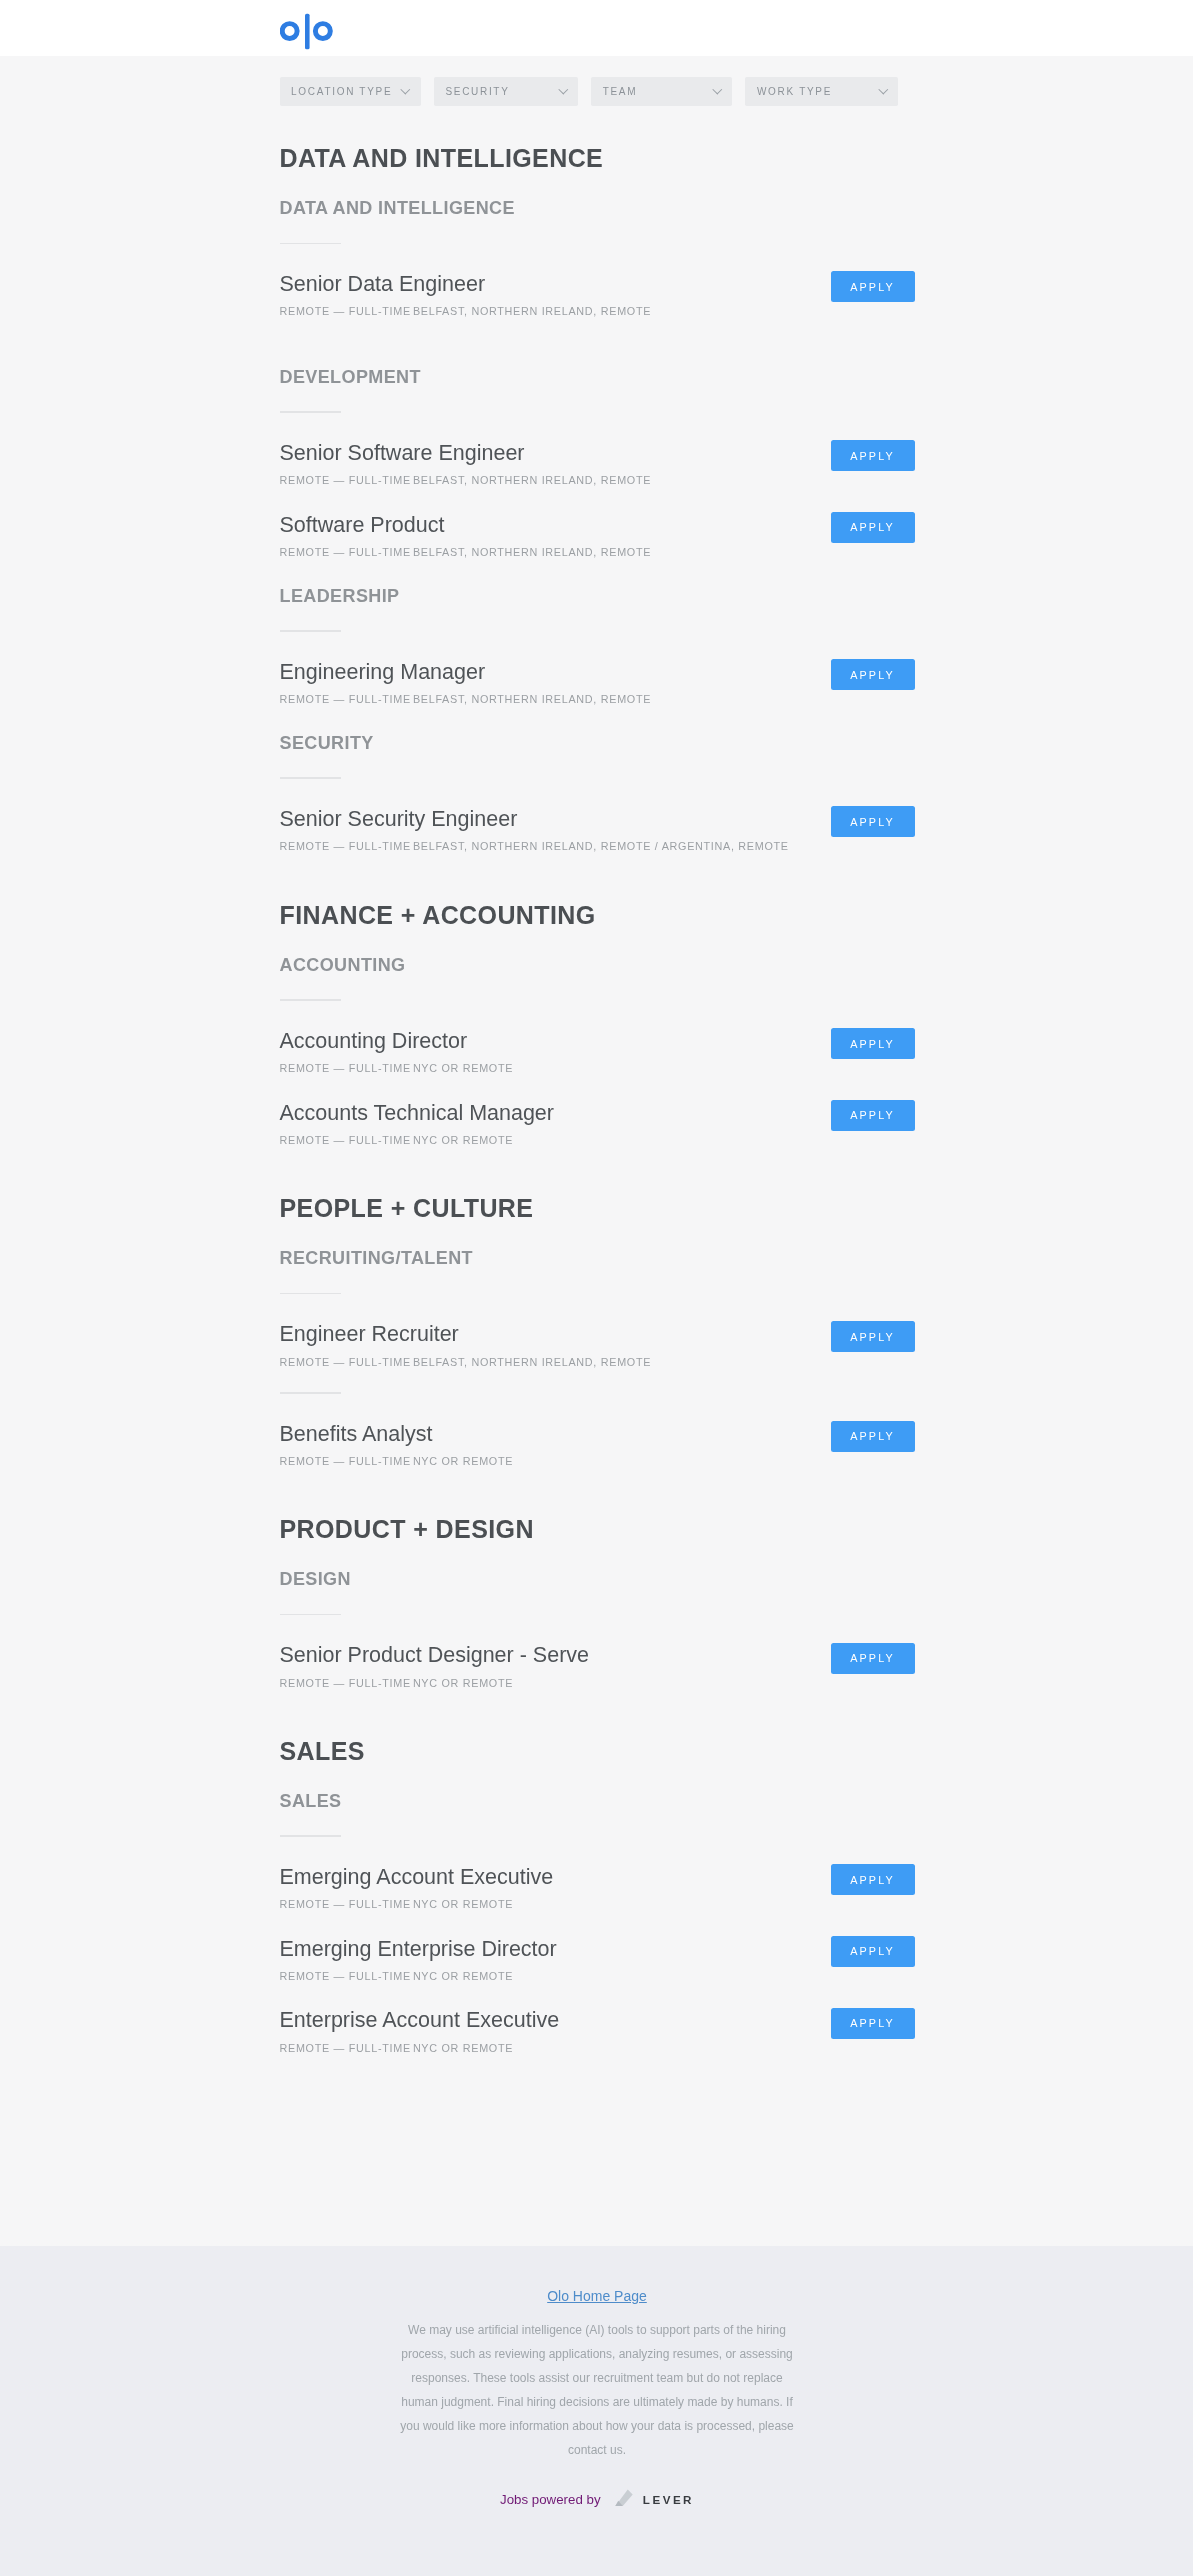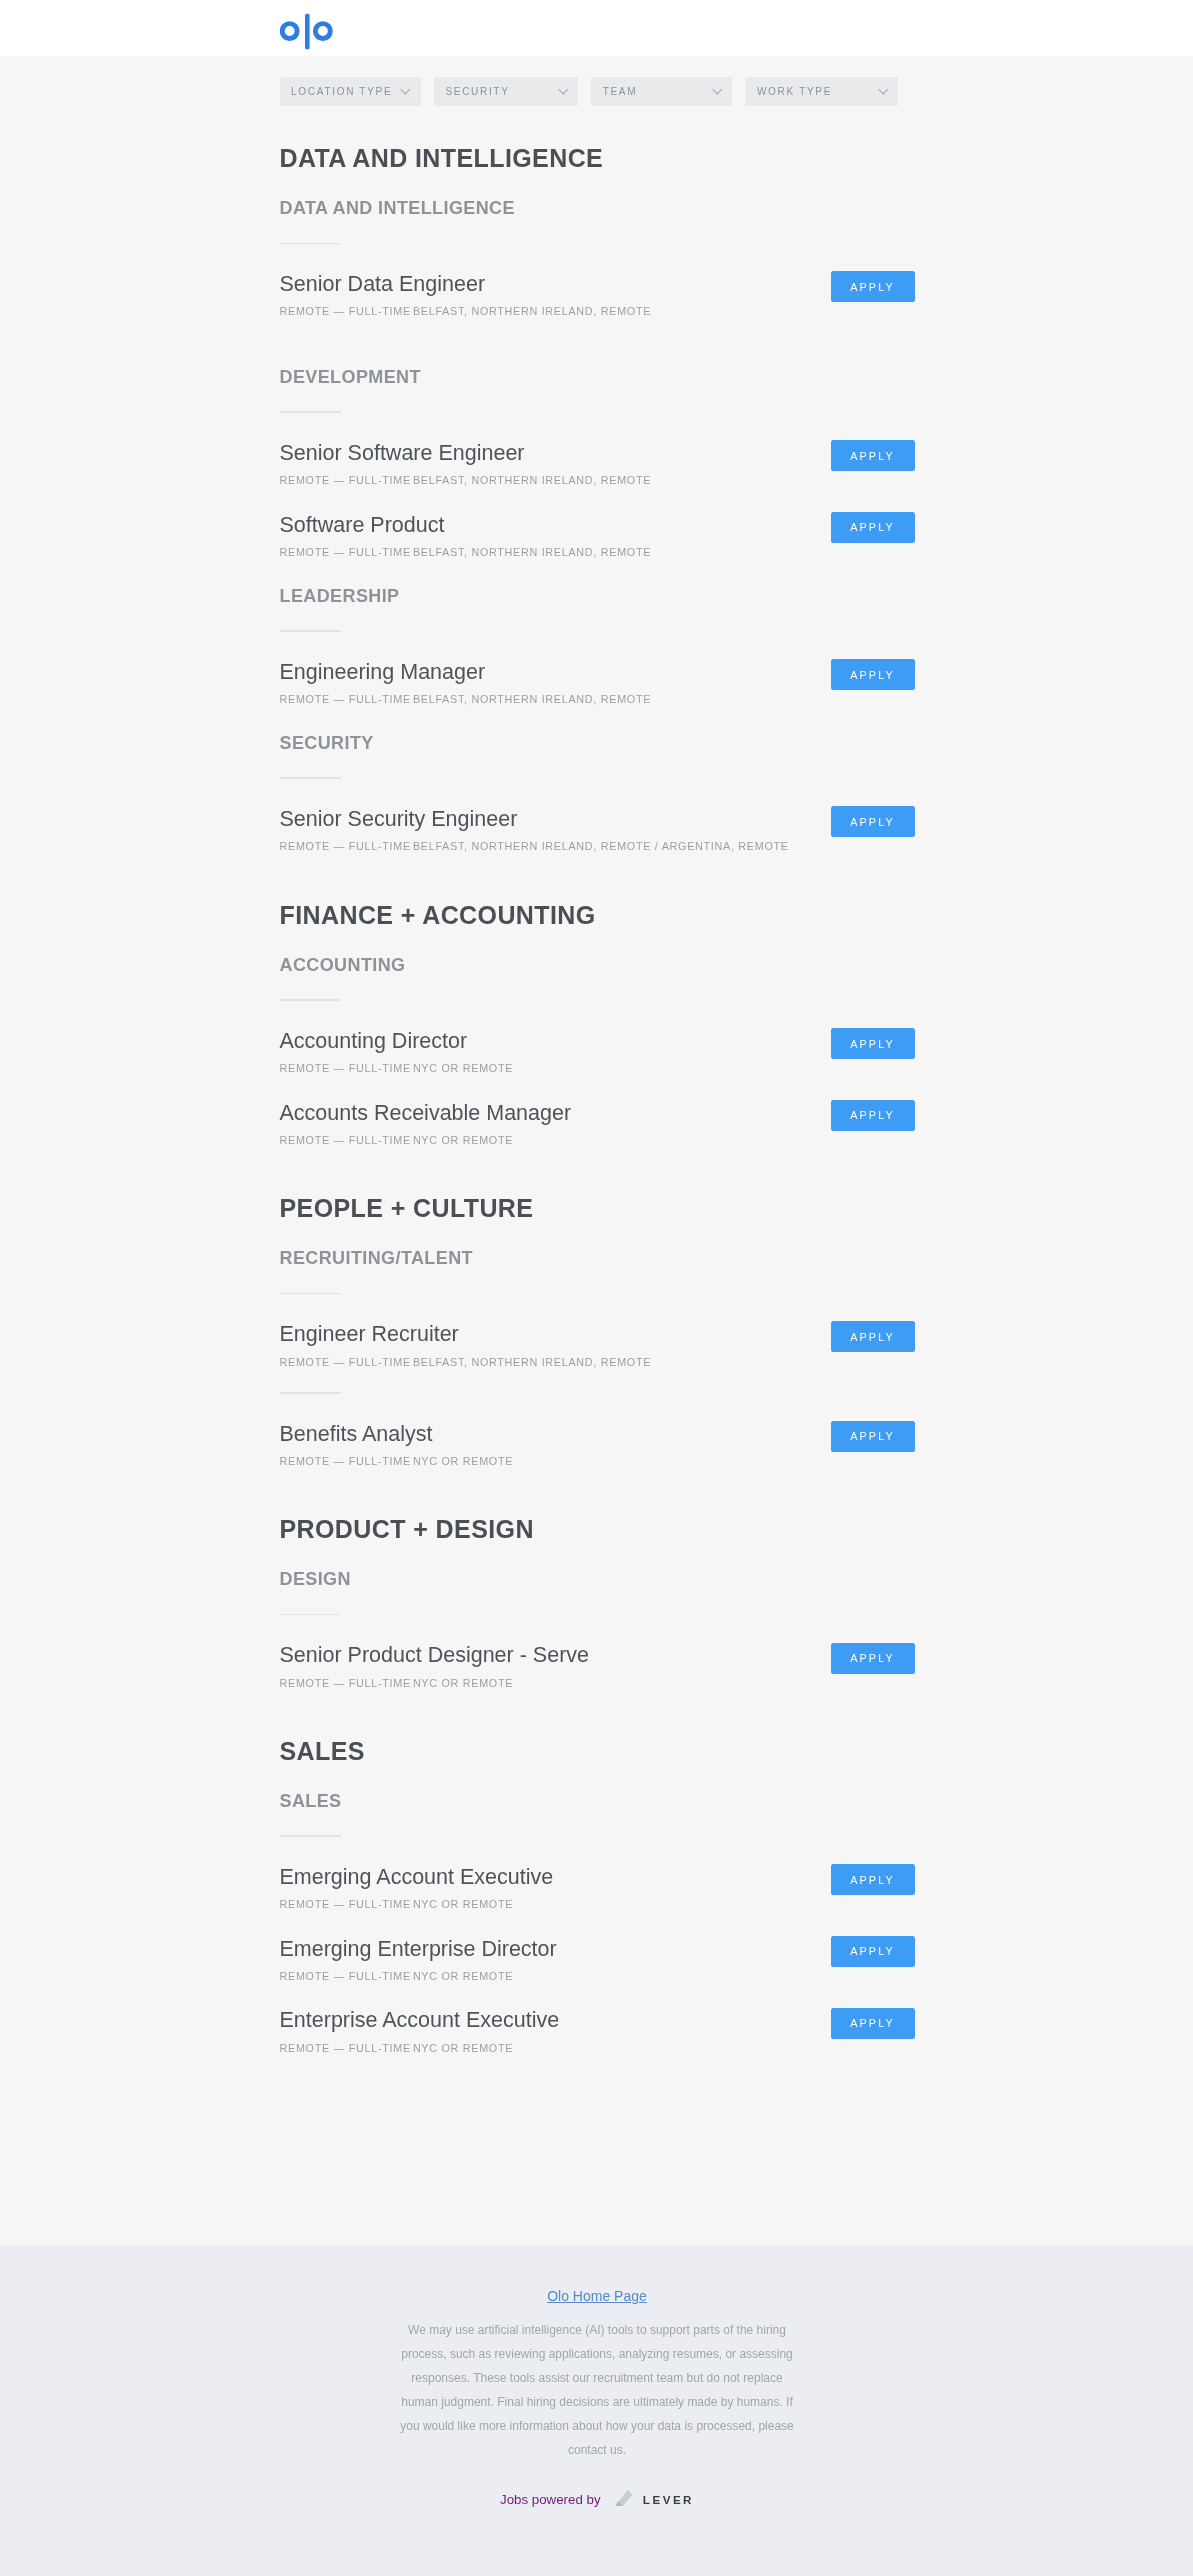--- a/index.html
+++ b/index.html
@@ -173,21 +173,21 @@
               <a class="job-title">Accounting Director</a>
               <div class="job-meta">
                 <span>REMOTE — FULL-TIME</span>
                 <span>NYC OR REMOTE</span>
               </div>
             </div>
             <a class="apply-btn">APPLY</a>
           </div>
           <div class="job-row">
             <div>
-              <a class="job-title">Accounts Receivable Manager</a>
+              <a class="job-title">Accounts Technical Manager</a>
               <div class="job-meta">
                 <span>REMOTE — FULL-TIME</span>
                 <span>NYC OR REMOTE</span>
               </div>
             </div>
             <a class="apply-btn">APPLY</a>
           </div>
         </div>
       </section>
 

